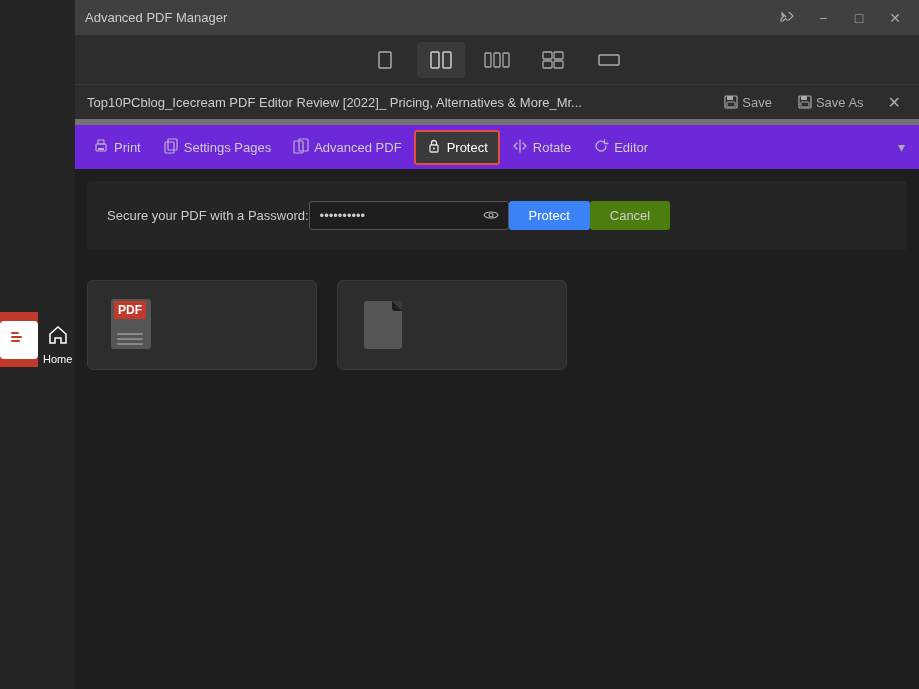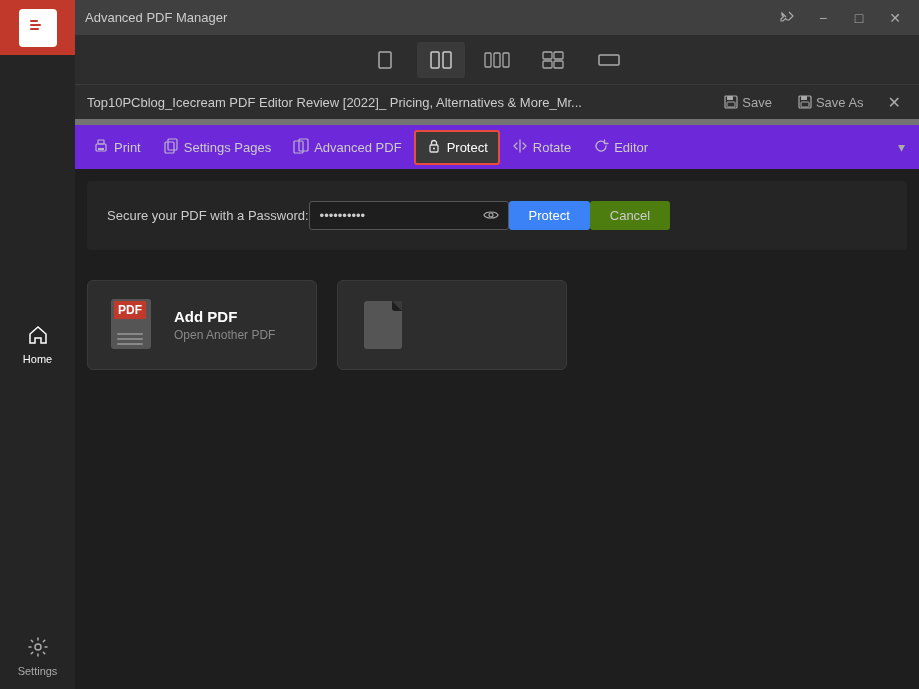--- a/index.html
+++ b/index.html
@@ -11,25 +11,24 @@
       overflow: hidden;
       display: flex;
       flex-direction: row;
     }
 
     
     .sidebar {
       width: 75px;
       background: #252526;
       display: flex;
-      flex-direction: column;
+      flex-direction: row;
       align-items: center;
       padding-top: 0;
       flex-shrink: 0;
-      justify-content: space-between;
     }
     .sidebar-logo {
       width: 75px;
       height: 55px;
       background: #c0392b;
       display: flex;
       align-items: center;
       justify-content: center;
       margin-bottom: 10px;
     }
@@ -576,24 +575,20 @@
         <div class="pdf-icon-stack">
           <div class="pdf-icon-bg"></div>
           <div class="pdf-badge">PDF</div>
           <div class="pdf-lines">
             <div class="pdf-line"></div>
             <div class="pdf-line"></div>
             <div class="pdf-line"></div>
           </div>
         </div>
       </div>
-      <div class="card-text-wrap">
-        <span class="card-title">Add PDF</span>
-        <span class="card-subtitle">Open Another PDF</span>
-      </div>
     </div>
 
     <div class="card">
       <div class="card-icon-wrap">
         <div class="blank-icon"></div>
       </div>
     </div>
 
   </div>
 

